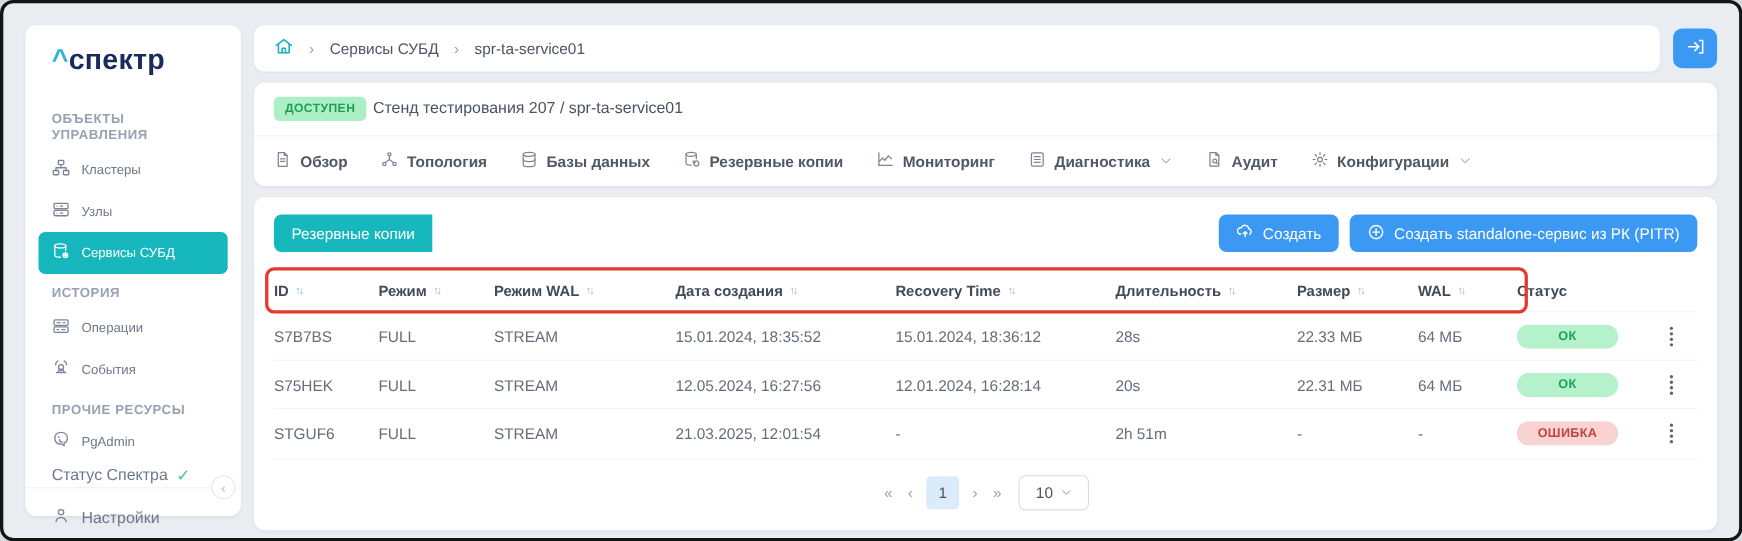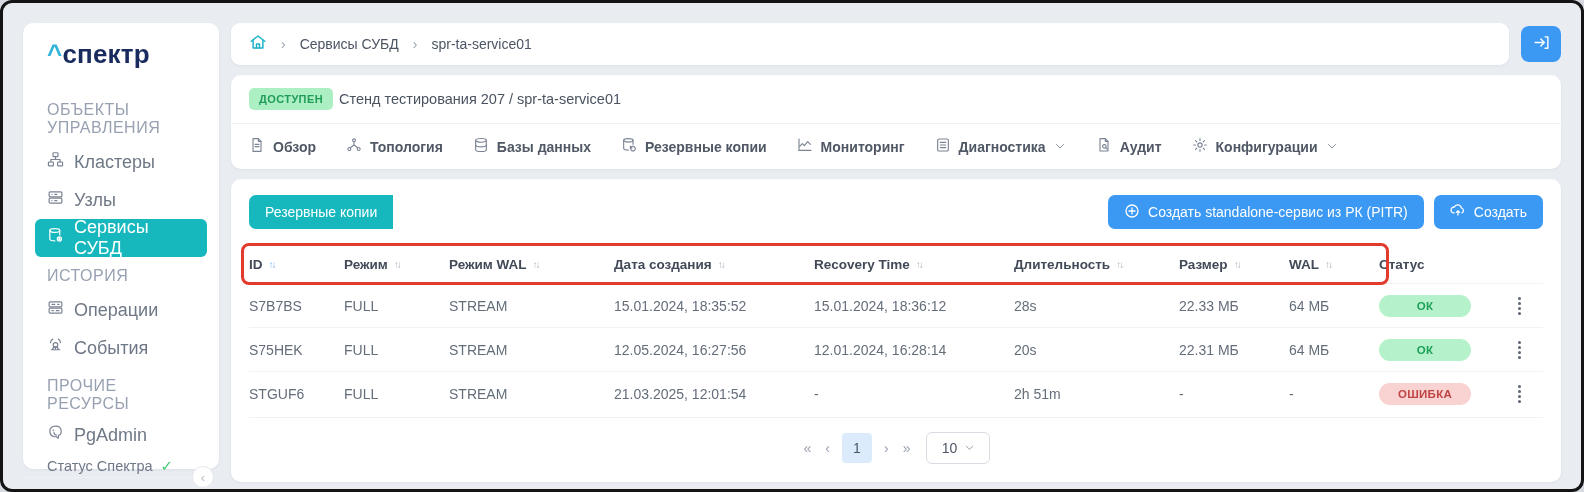--- a/index.html
+++ b/index.html
@@ -8,24 +8,24 @@
   .frame{ width:1584px; height:492px; background:#e9edf2; border:3px solid #141414;
           border-radius:12px; display:flex; padding:20px; gap:12px; overflow:hidden; }
 
   
   .sidebar{ width:196px; background:#fff; border-radius:10px; display:flex; flex-direction:column;
             box-shadow:0 1px 3px rgba(20,30,60,.06); }
   .logo{ padding:16px 10px 13px 24px; font-size:26px; font-weight:700; color:#182a5e; letter-spacing:.2px;}
   .logo .caret{ color:#2fb4d8; }
   .logo-divider{ height:1px; background:#eef0f3; }
   .nav{ padding:8px 12px 0 12px; }
-  .section-label{ font-size:16px; font-weight:400; color:#98a1b1; letter-spacing:.5px;
+  .section-label{ font-size:12px; font-weight:700; color:#98a1b1; letter-spacing:.5px;
                   padding:10px 12px 6px 12px; text-transform:uppercase;}
   .nav-item{ height:38px; display:flex; align-items:center; gap:10px; padding:0 12px;
-             color:#6f7886; font-size:18px; border-radius:6px; cursor:pointer; }
+             color:#6f7886; font-size:12px; border-radius:6px; cursor:pointer; }
   .nav-item svg{ flex:0 0 auto; }
   .nav-item.active{ background:#16b8be; color:#fff; }
   .nav-item.active svg{ stroke:#fff; }
   .nav-text-item{ padding:6px 12px 2px 12px; color:#6f7886; font-size:14.5px; display:flex; align-items:center; gap:8px;}
   .check{ color:#47c879; font-size:15px; font-weight:700; }
   .sidebar-bottom{ margin-top:auto; position:relative; border-top:1px solid #eef0f3; }
   .collapse-circle{ position:absolute; right:5px; top:-12px; width:22px; height:22px; border-radius:50%;
                     background:#fff; border:1px solid #e4e7eb; color:#b9c0ca; display:flex; align-items:center;
                     justify-content:center; font-size:13px; cursor:pointer; }
   .settings{ display:flex; align-items:center; gap:10px; padding:16px 24px 18px 24px; color:#6f7886; font-size:14.5px; cursor:pointer;}
@@ -276,32 +276,32 @@
       </div>
     </div>
 
     <div class="table-card">
       <div class="toolbar">
         <div class="segmented">
           <div class="seg active">Резервные копии</div>
         </div>
         <div class="toolbar-buttons">
           <button class="btn-blue">
+            <span><svg width="16" height="16" viewBox="0 0 24 24" fill="none" stroke="#fff" stroke-width="1.9" stroke-linecap="round" stroke-linejoin="round">
+                  <path d="M6 15a4.5 4.5 0 1 1 .5-8.97A5.5 5.5 0 0 1 17 7.5 4 4 0 0 1 18 15"></path>
+                  <path d="M12 18v-6M9.5 14l2.5-2.5L14.5 14"></path>
+                </svg></span>
+            <span>Создать</span>
+          </button>
+          <button class="btn-blue">
             <span><svg width="16" height="16" viewBox="0 0 24 24" fill="none" stroke="#fff" stroke-width="1.9" stroke-linecap="round">
                   <circle cx="12" cy="12" r="9"></circle>
                   <path d="M12 7.5v9M7.5 12h9"></path>
                 </svg></span>
             <span>Создать standalone-сервис из РК (PITR)</span>
-          </button>
-          <button class="btn-blue">
-            <span><svg width="16" height="16" viewBox="0 0 24 24" fill="none" stroke="#fff" stroke-width="1.9" stroke-linecap="round" stroke-linejoin="round">
-                  <path d="M6 15a4.5 4.5 0 1 1 .5-8.97A5.5 5.5 0 0 1 17 7.5 4 4 0 0 1 18 15"></path>
-                  <path d="M12 18v-6M9.5 14l2.5-2.5L14.5 14"></path>
-                </svg></span>
-            <span>Создать</span>
           </button>
         </div>
       </div>
 
       <div class="grid-row thead">
         <div class="red-annotation"></div>
         <div class="th">
             <span>ID</span>
             <span class="sort-icon active">↑↓</span>
           </div>

